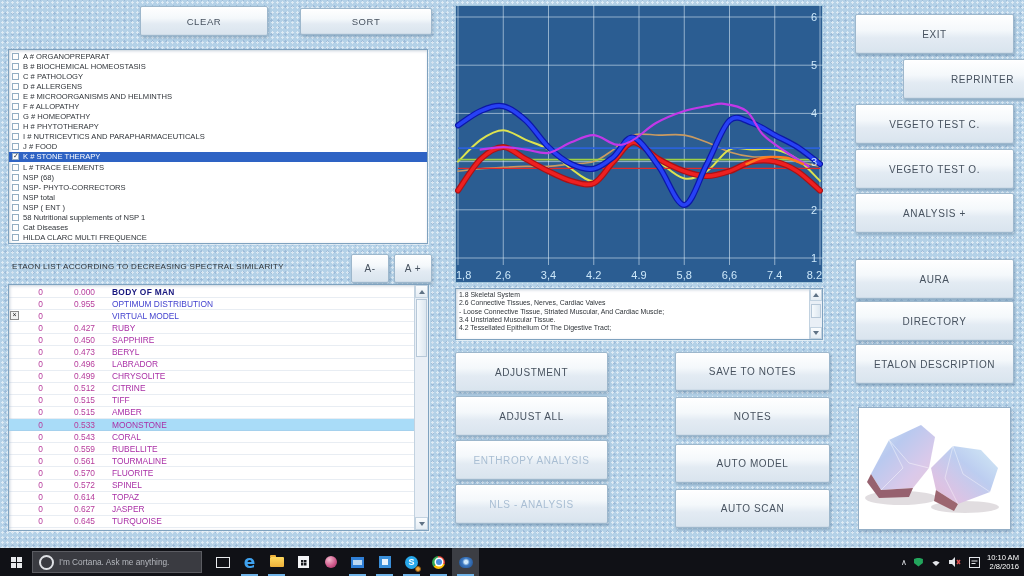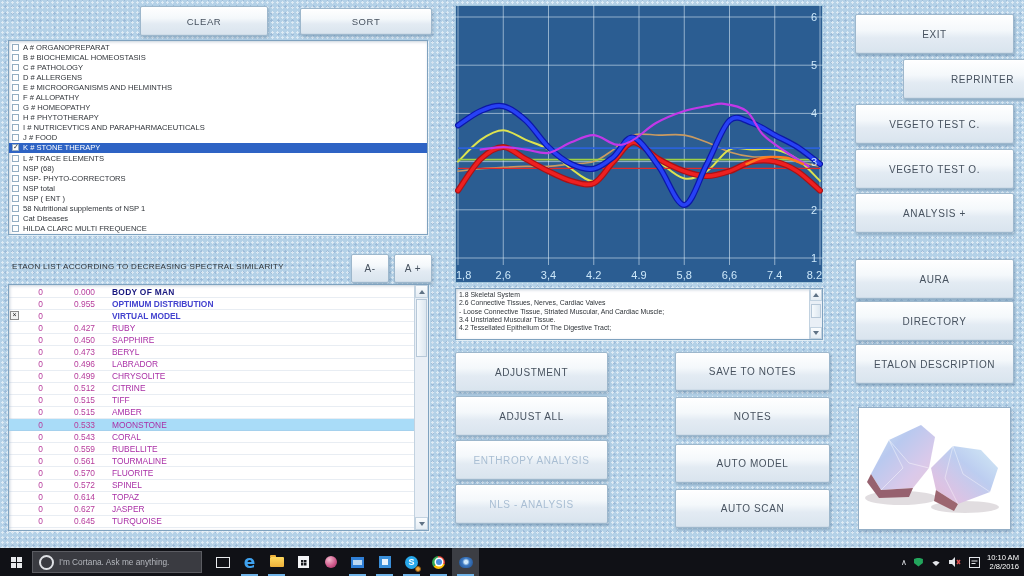--- a/index.html
+++ b/index.html
@@ -25,21 +25,21 @@
     position:relative;box-sizing:border-box;}
   .cbx.checked::after{content:"✓";position:absolute;left:0px;top:-2.5px;font-size:7px;color:#2f3338;}
   .cat-row.selected .cbx.checked::after{color:#2f3338;}
   
   .et-row{display:grid;grid-template-columns:15px 24px 52px 1fr;align-items:center;
     height:11.1px;font-size:8.4px;border-bottom:1px solid rgba(150,175,200,.22);white-space:nowrap;}
   .et-row.selected{background:#a9dcf8;}
   .et-num,.et-val{text-align:right;padding-right:5px;color:#b63c9c;}
   .et-name{padding-left:12px;overflow:hidden;}
   .k-header .et-name{color:#15157e;font-weight:bold;letter-spacing:.3px;}
-  .k-model .et-name{color:#4443cf;font-weight:bold;}
+  .k-model .et-name{color:#4443cf;}
   .k-stone .et-name{color:#a92fa6;}
   .et-marker{width:9px;height:9px;margin-left:1px;background:#f2f2f2;border:1px solid #8a8a8a;
     box-sizing:border-box;font-size:7px;line-height:6px;text-align:center;color:#222;}
   
   .vscroll{position:absolute;right:0;top:0;bottom:0;width:13px;background:#e9eff6;border-left:1px solid #c2d2e0;}
   .sb-btn{position:absolute;left:0;right:0;height:13px;background:linear-gradient(180deg,#fafcfe,#e4ecf3);
     border:1px solid #c2d2e0;box-sizing:border-box;display:flex;align-items:center;justify-content:center;}
   .sb-up{top:0;} .sb-dn{bottom:0;}
   .tri-up{width:0;height:0;border-left:3px solid transparent;border-right:3px solid transparent;border-bottom:4px solid #5f7285;}
   .tri-dn{width:0;height:0;border-left:3px solid transparent;border-right:3px solid transparent;border-top:4px solid #5f7285;}
@@ -98,21 +98,21 @@
     border:1px solid #93aec6;box-shadow:1px 2px 3px rgba(70,100,130,.3);}
 </style>
 </head>
 <body>
 
 <div class="stage">
 
   <div class="btn" style="left:140px;top:6px;width:126px;height:28px;font-size:9.5px;">CLEAR</div>
   <div class="btn" style="left:300px;top:8px;width:130px;height:25px;font-size:9.5px;">SORT</div>
 
-  <div class="sunken" style="left:8px;top:40px;width:420px;height:195px;padding-top:1px;box-sizing:border-box;overflow:hidden;" id="cat-list">
+  <div class="sunken" style="left:8px;top:49px;width:420px;height:195px;padding-top:1px;box-sizing:border-box;overflow:hidden;" id="cat-list">
       <div class="cat-row">
         <span class="cbx"></span>
         <span>A # ORGANOPREPARAT</span>
       </div>
       <div class="cat-row">
         <span class="cbx"></span>
         <span>B # BIOCHEMICAL HOMEOSTASIS</span>
       </div>
       <div class="cat-row">
         <span class="cbx"></span>

